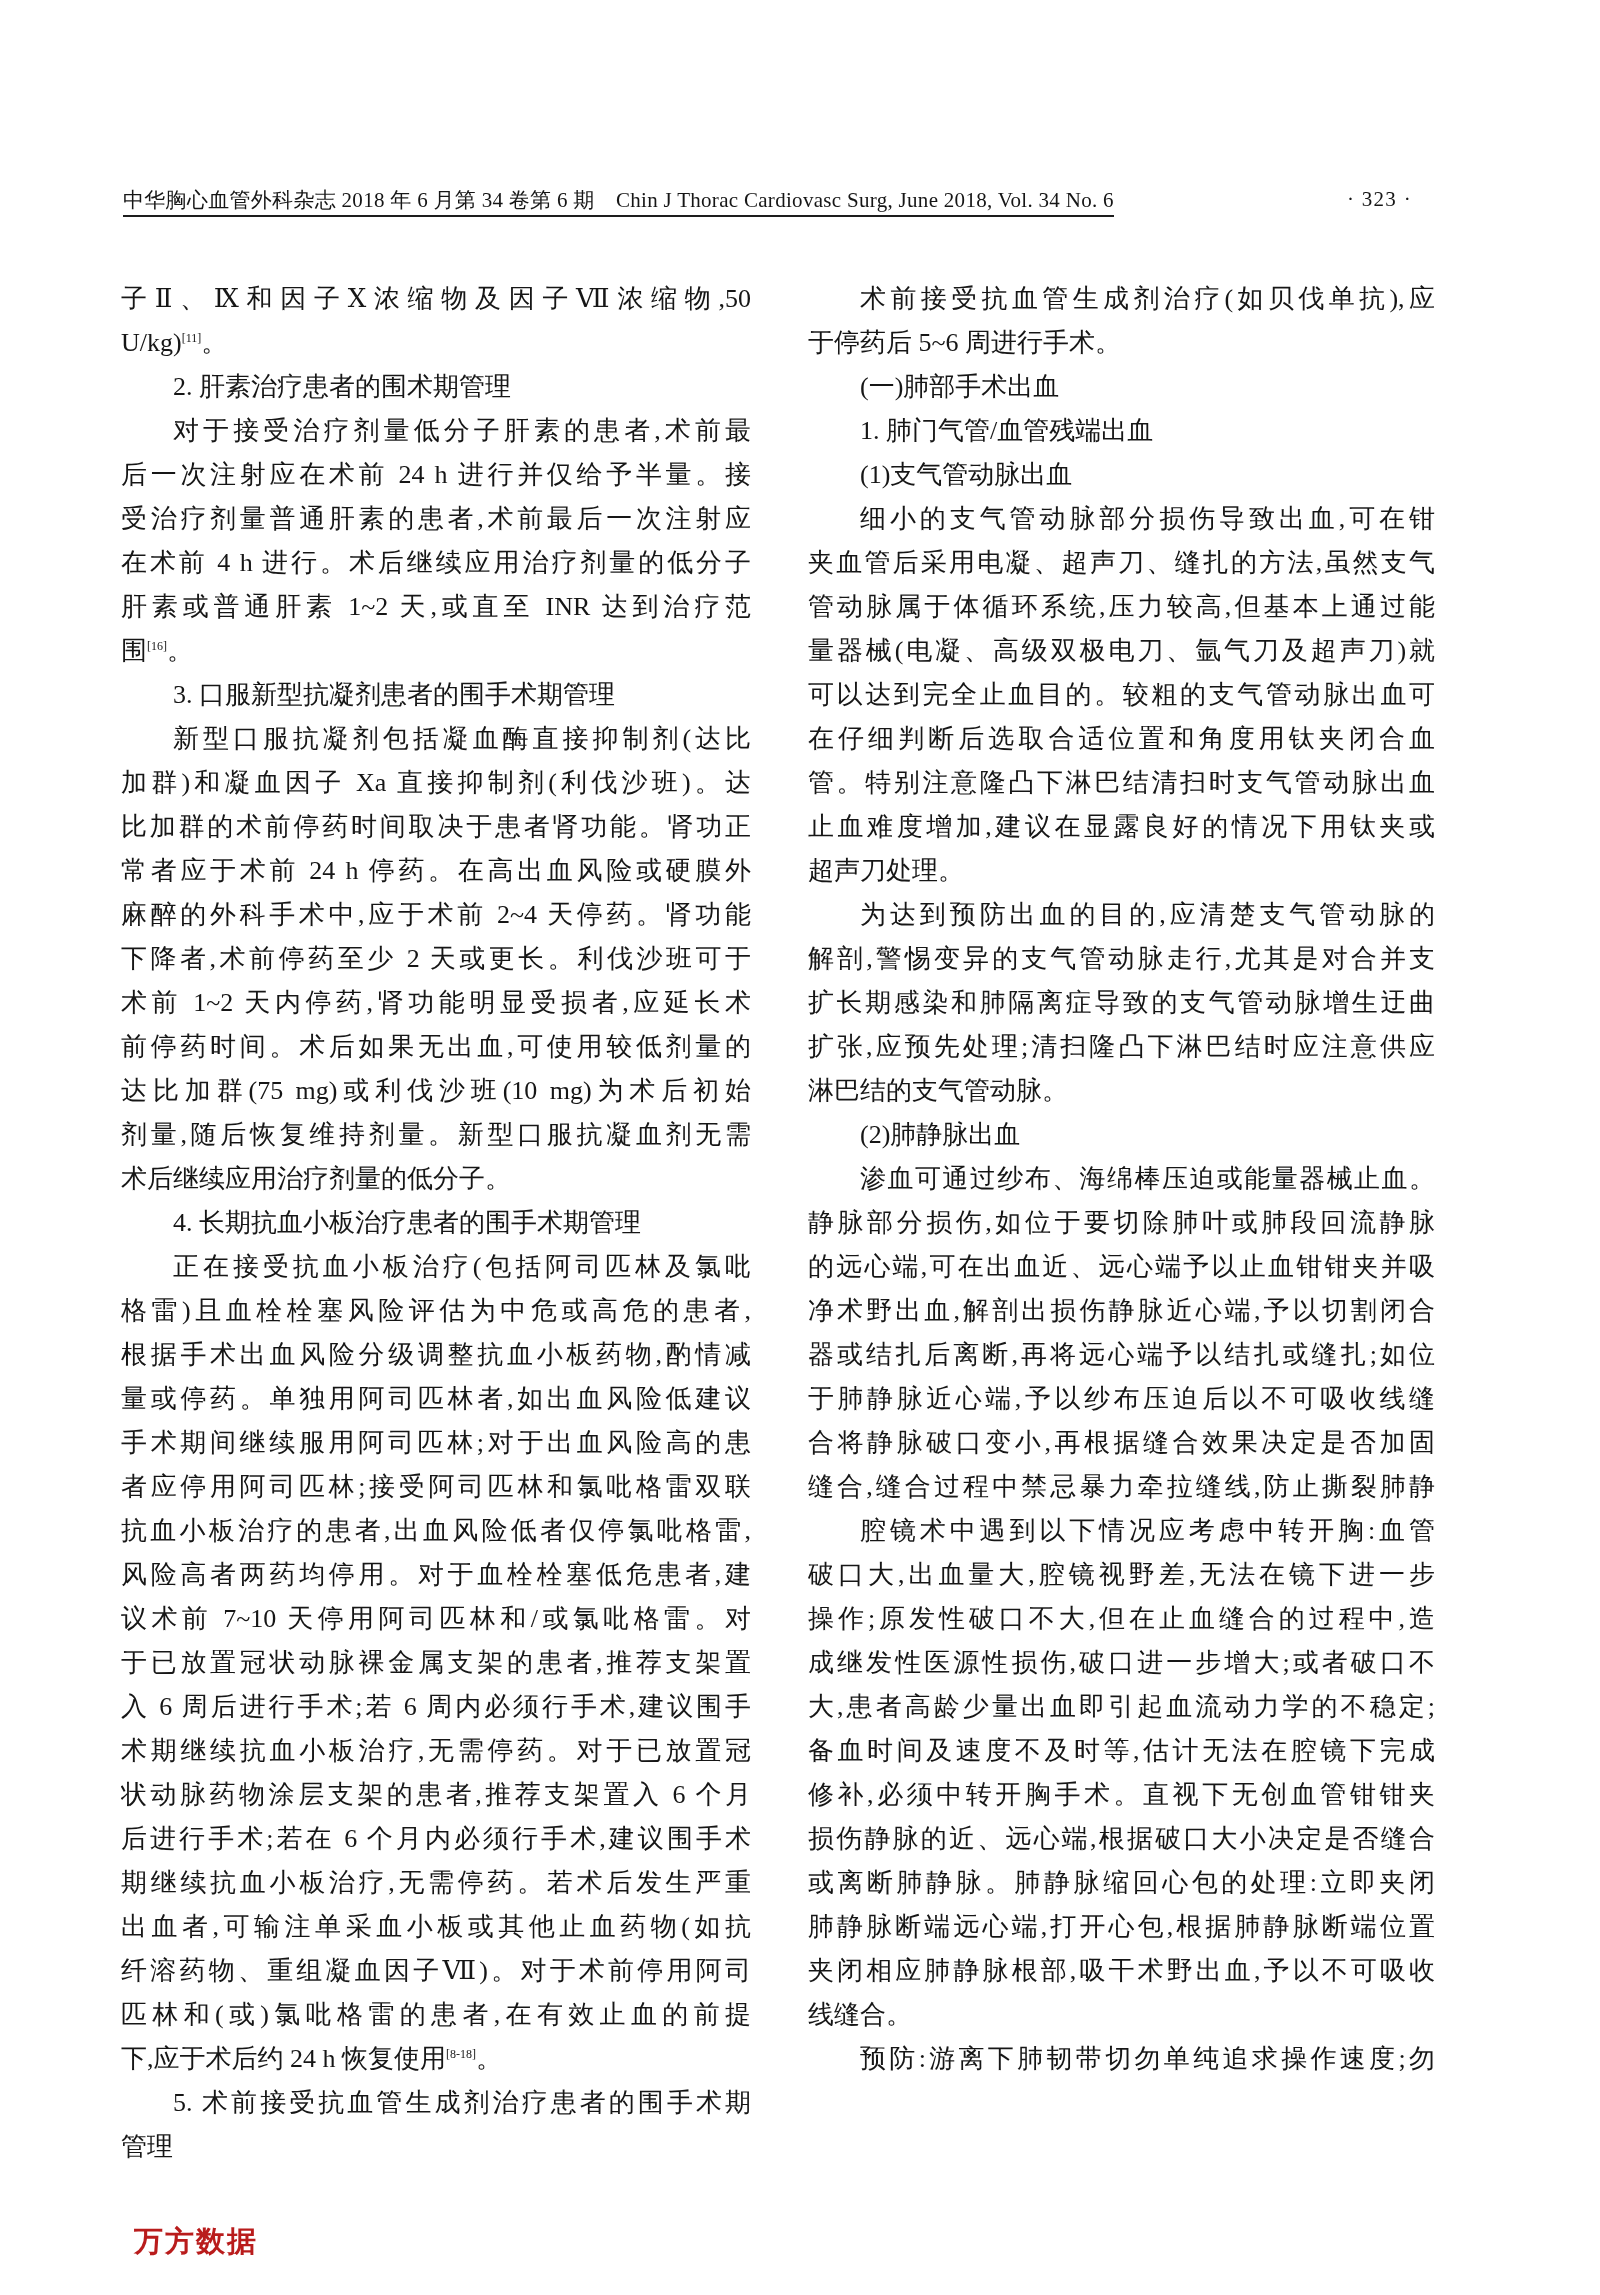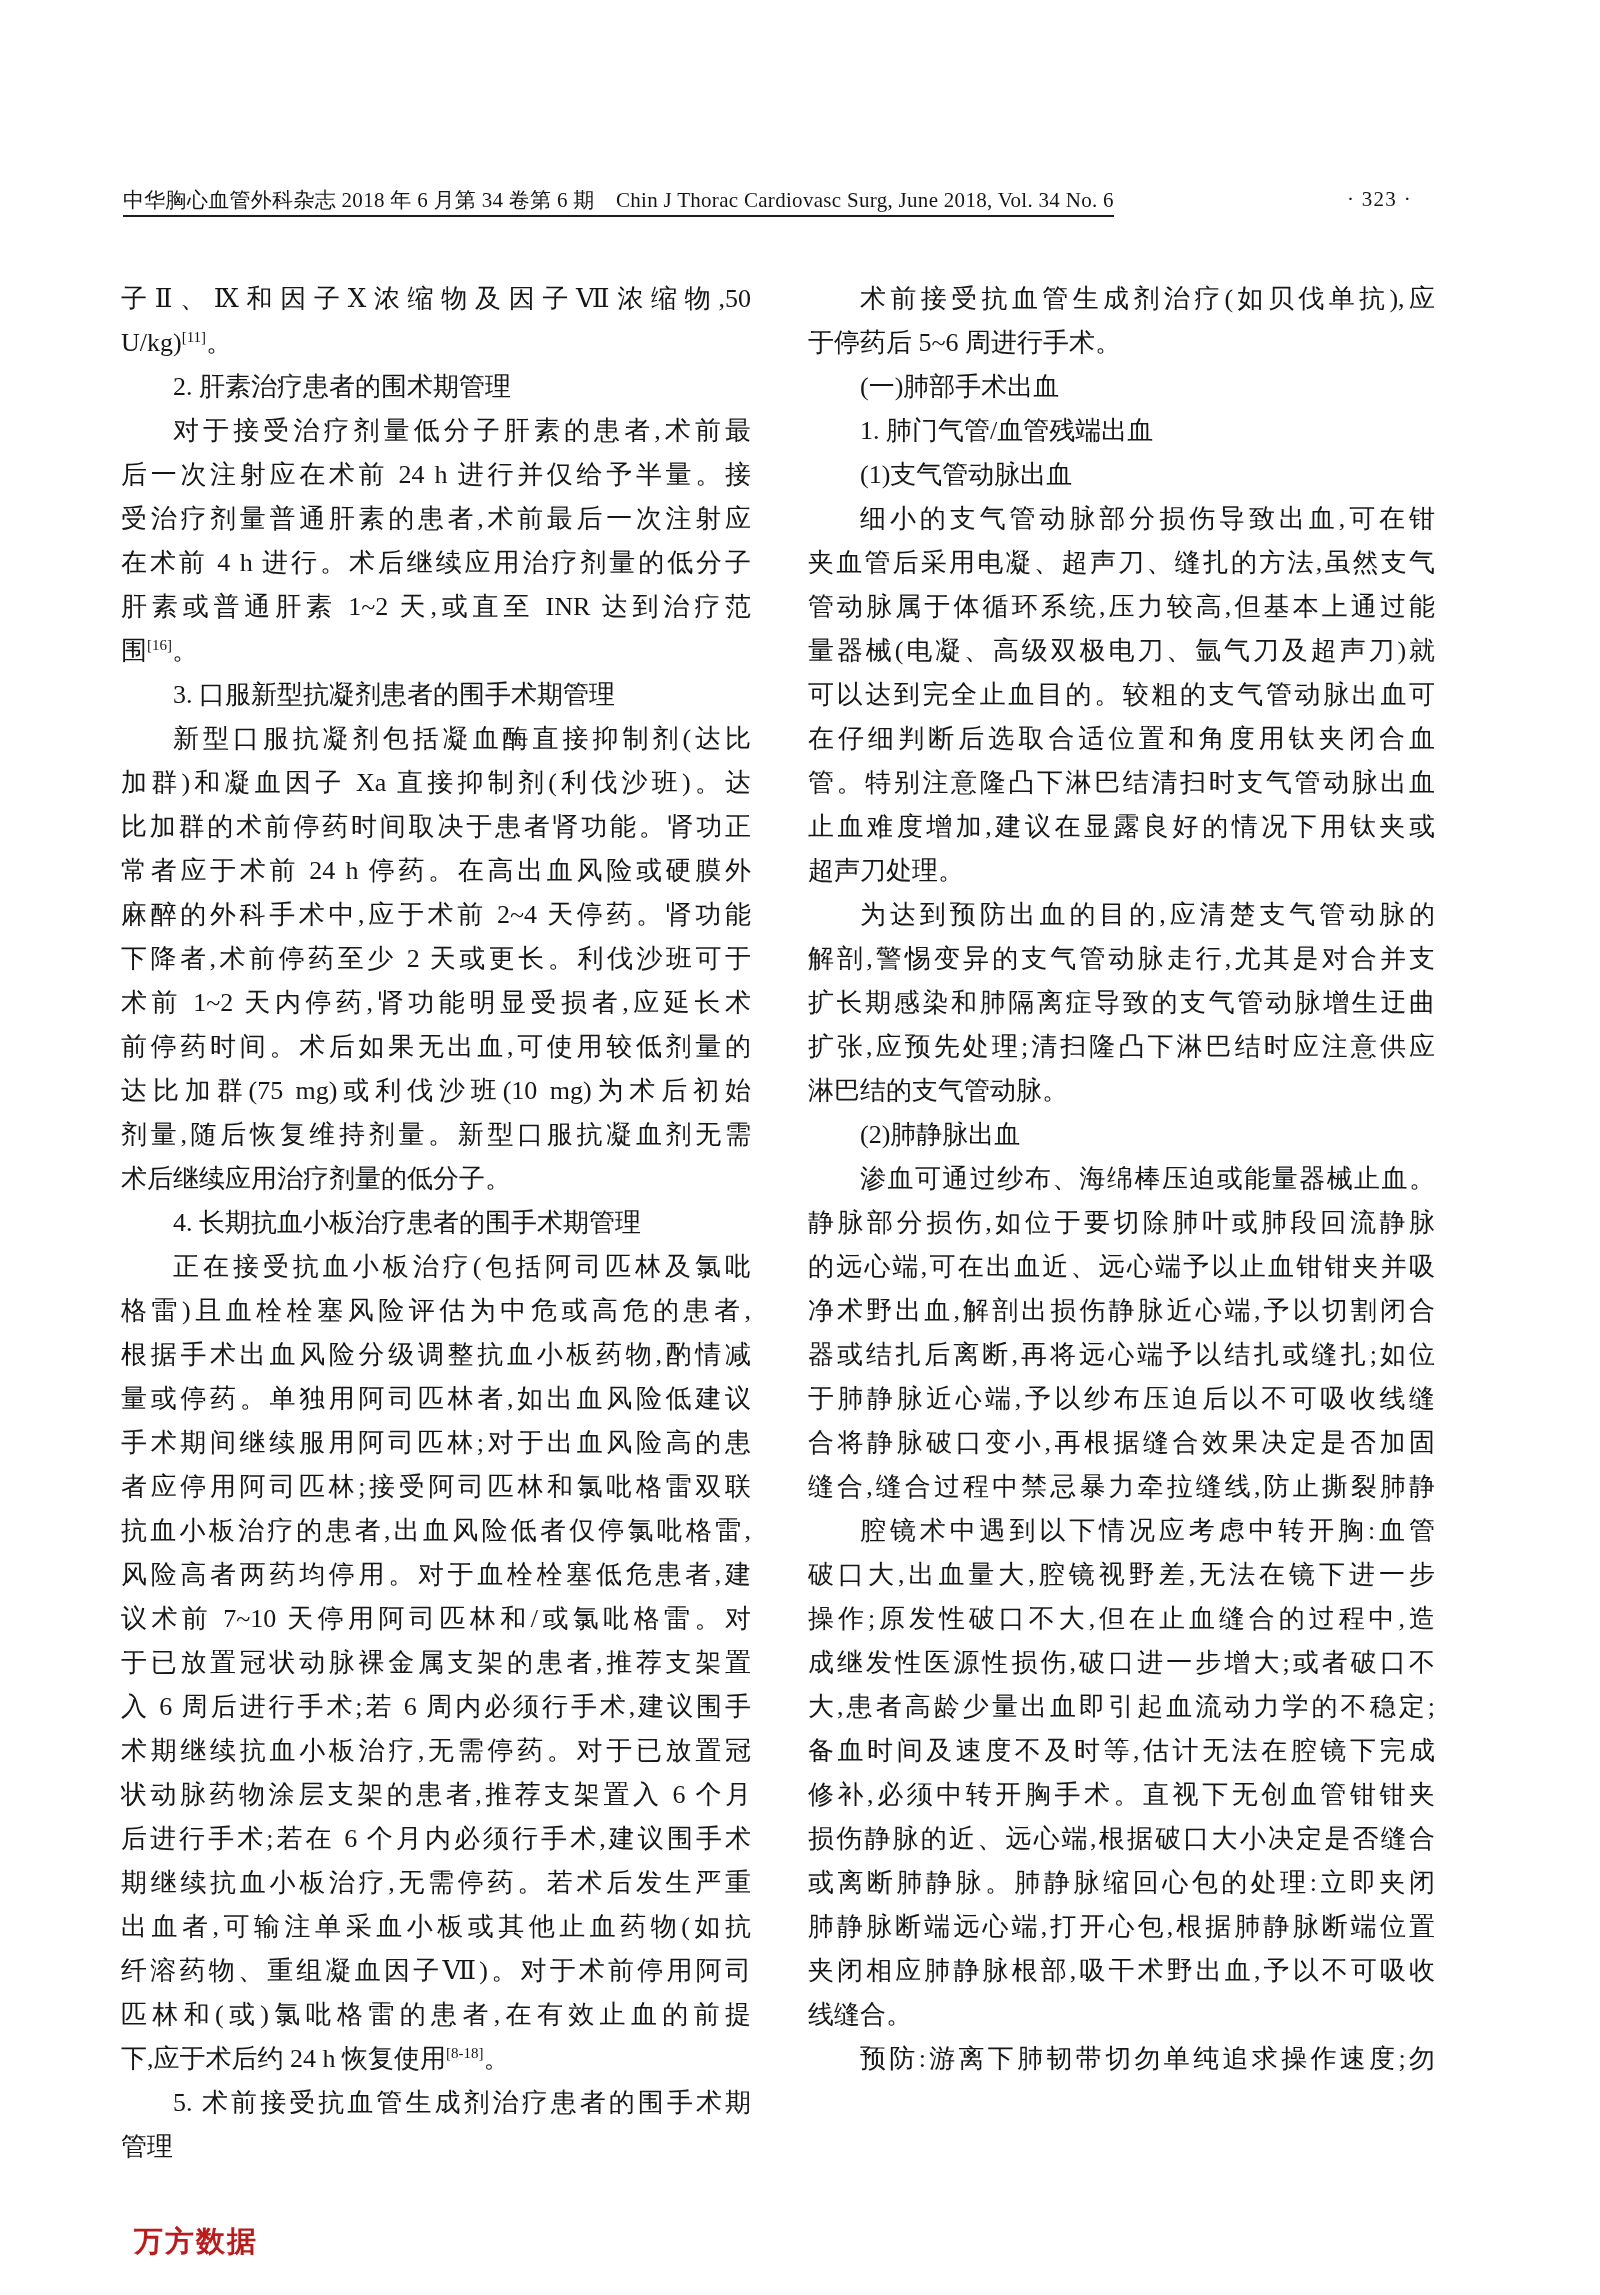--- a/index.html
+++ b/index.html
@@ -50,21 +50,21 @@
   .col-left  { left: 121px;  width: 630px; }
   .col-right { left: 808px; width: 627px; }
   .line {
     height: 44px;
     overflow: hidden;
     text-align-last: justify;
   }
   .line.pend   { text-align-last: left; }
   .line.indent { text-indent: 52px; }
   .line sup {
-    font-size: 15px;
+    font-size: 12px;
     line-height: 0;
     vertical-align: 9px;
     letter-spacing: 0;
   }
   
   .watermark {
     position: absolute;
     left: 134px;
     top: 2222px;
     font-family: "Liberation Sans", "DejaVu Sans", sans-serif;

